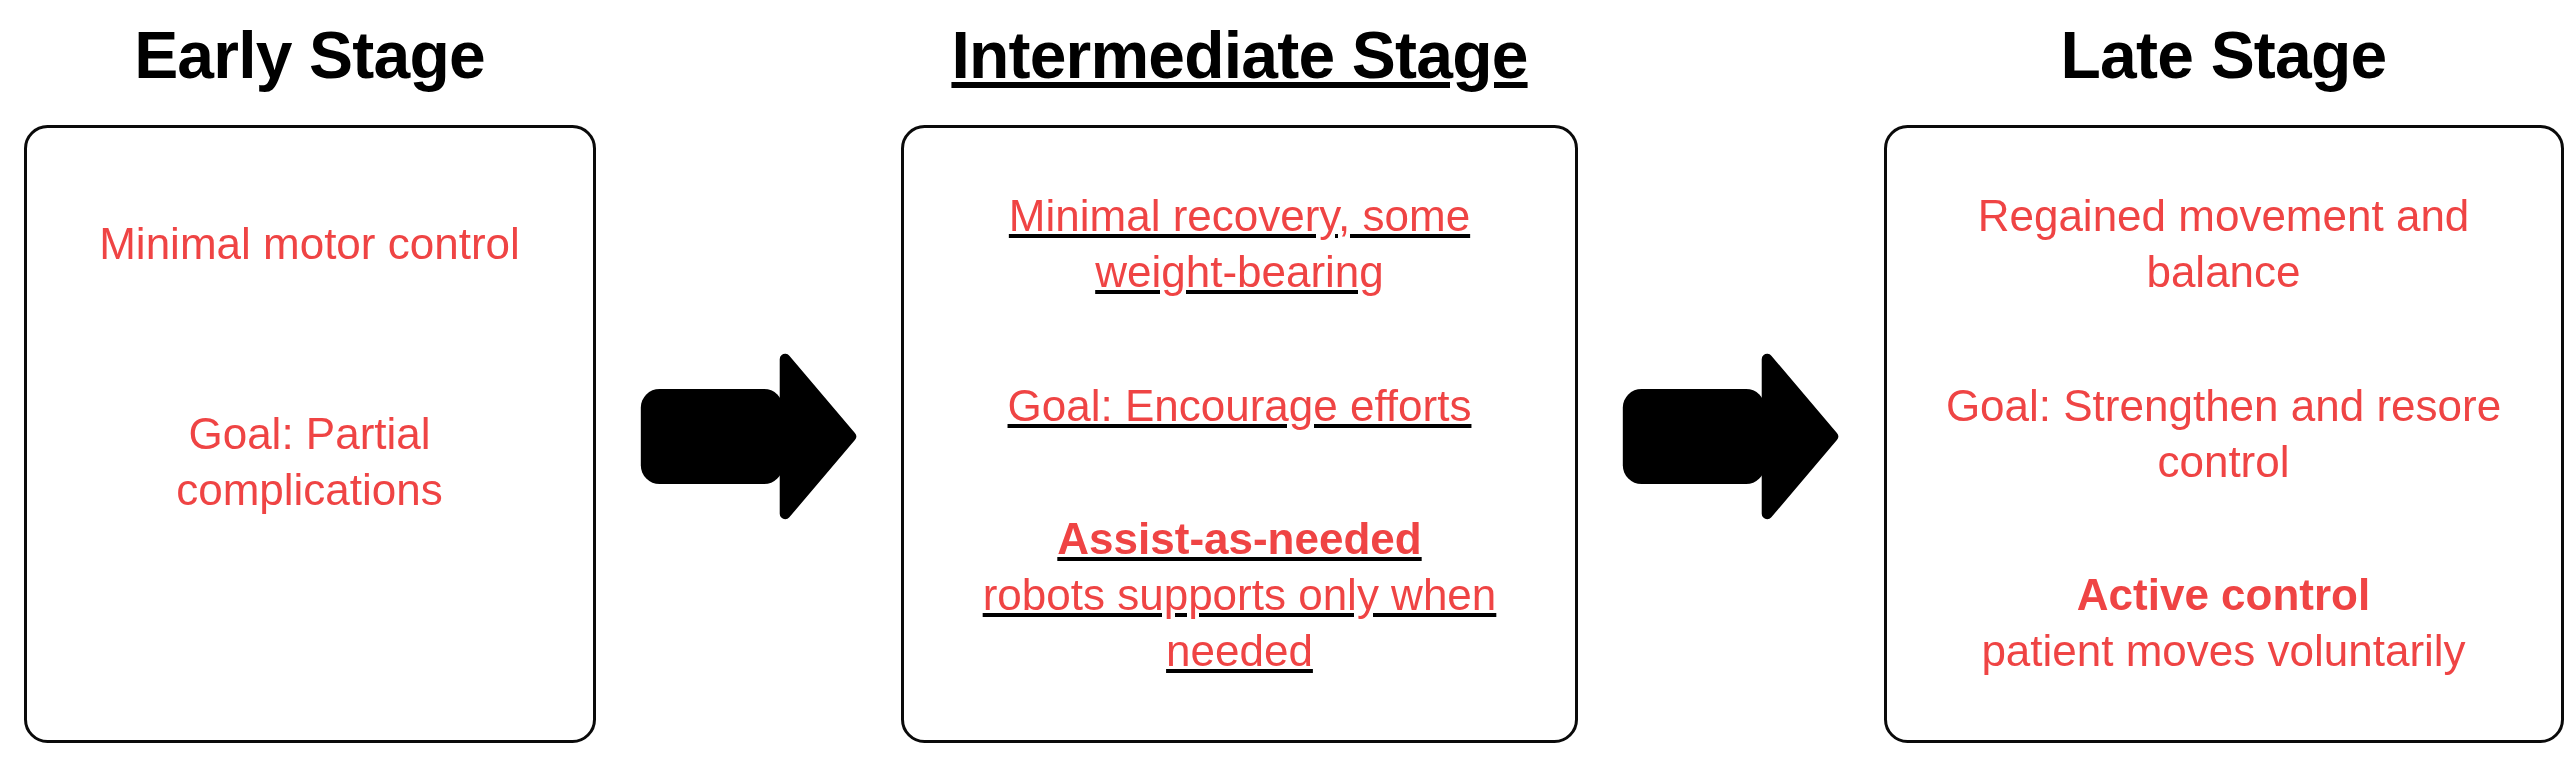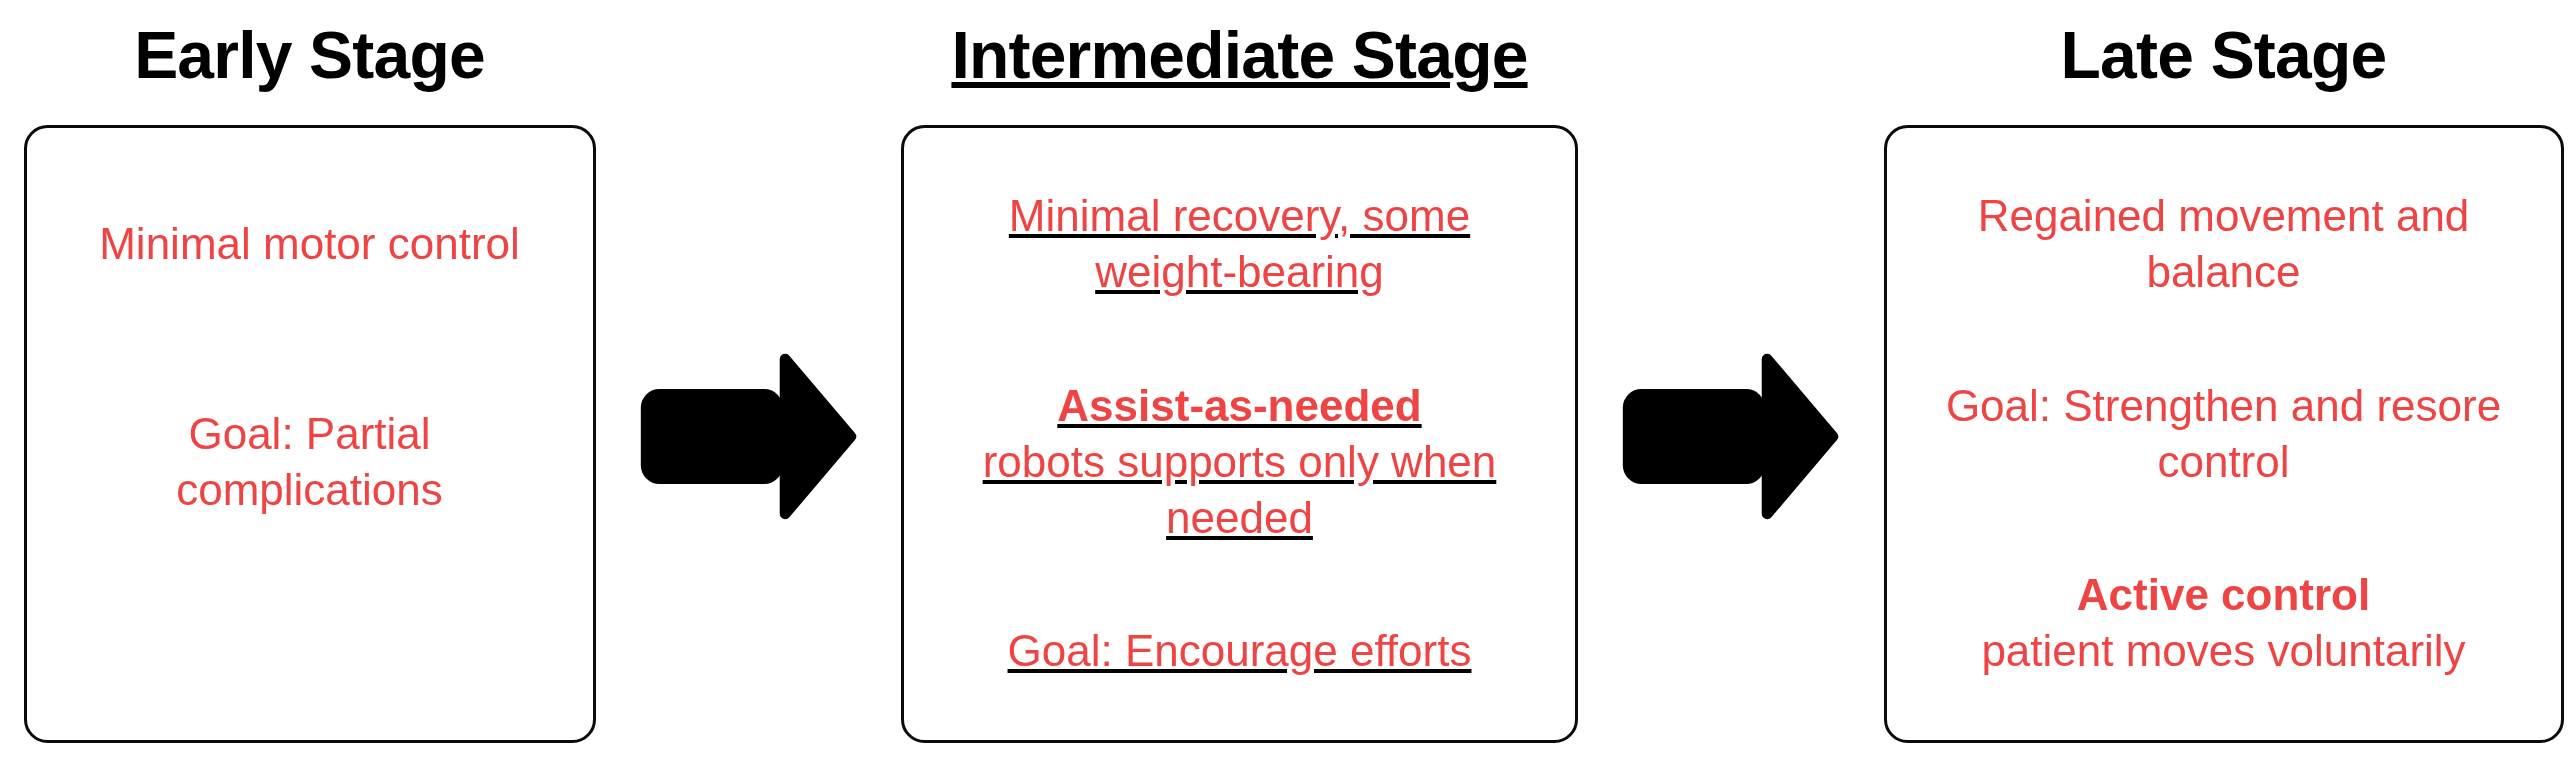--- a/index.html
+++ b/index.html
@@ -89,25 +89,25 @@
         <rect x="3" y="46" width="182" height="122" rx="24" fill="#000000"></rect>
         <path d="M188 8 L188 206 L272 107 Z" fill="#000000" stroke="#000000" stroke-width="14" stroke-linejoin="round"></path>
       </svg>
     </span>
   </div>
 
   <div class="stage mid">
     <div class="stage-title">Intermediate Stage</div>
     <div class="stage-box">
       <div class="block">Minimal recovery, some weight-bearing</div>
+      <div class="block">Goal: Encourage efforts</div>
       <div class="block">
         <span class="bold-line">Assist-as-needed</span>
         <span class="plain-line">robots supports only when needed</span>
       </div>
-      <div class="block">Goal: Encourage efforts</div>
     </div>
   </div>
 
   <div class="arrow-cell">
     <span class="arrow-icon">
       <svg width="221" height="167" viewBox="0 0 282 214" xmlns="http://www.w3.org/2000/svg">
         <rect x="3" y="46" width="182" height="122" rx="24" fill="#000000"></rect>
         <path d="M188 8 L188 206 L272 107 Z" fill="#000000" stroke="#000000" stroke-width="14" stroke-linejoin="round"></path>
       </svg>
     </span>

